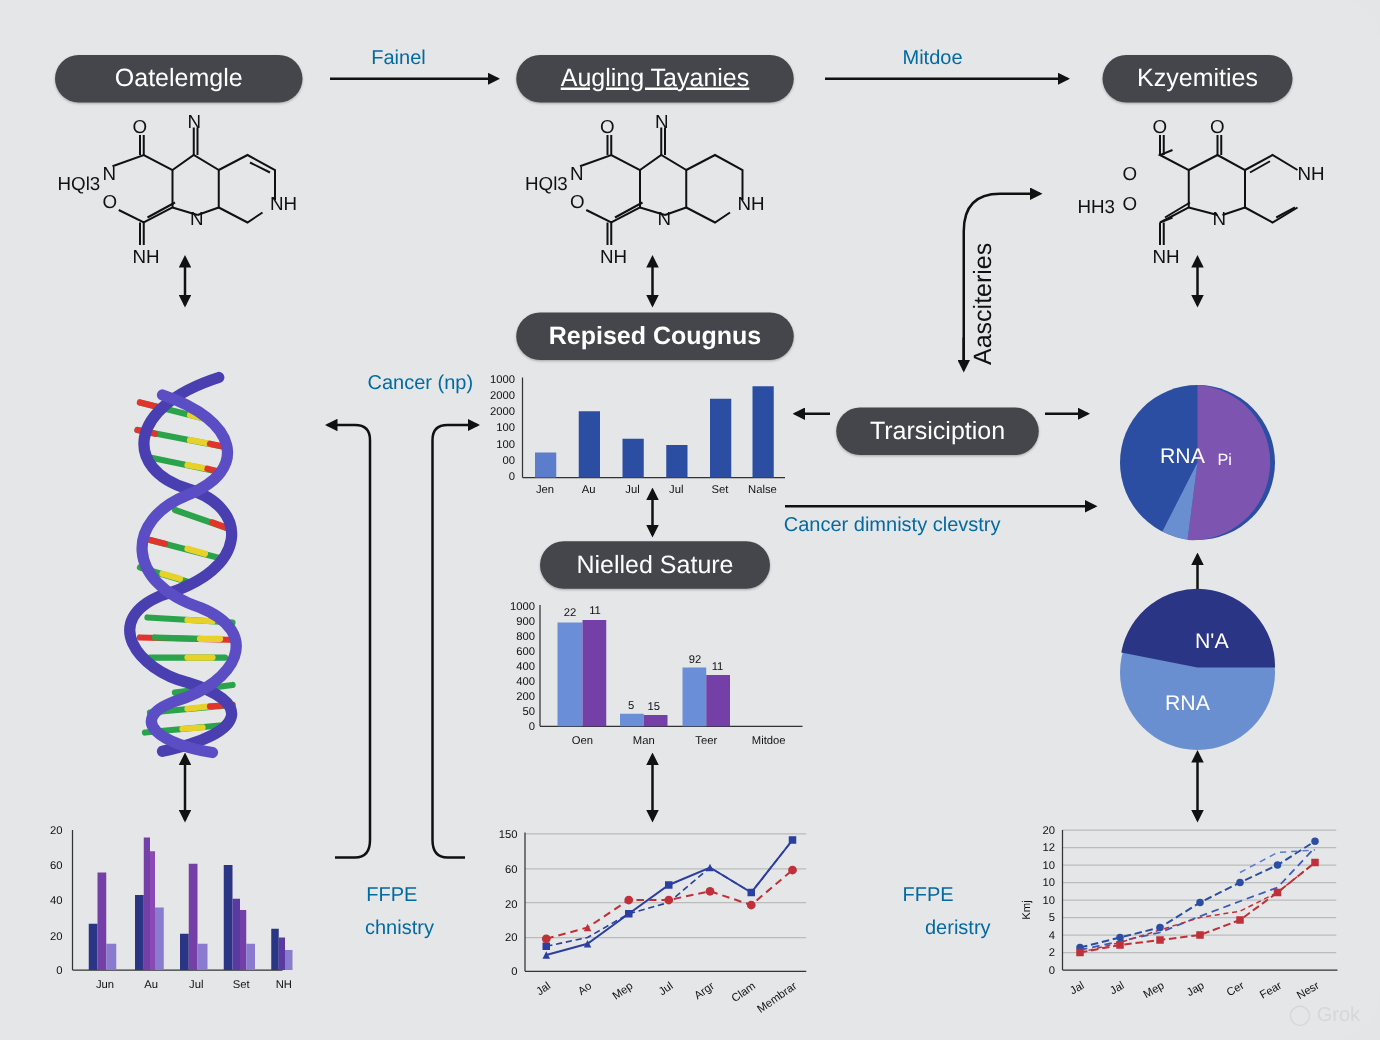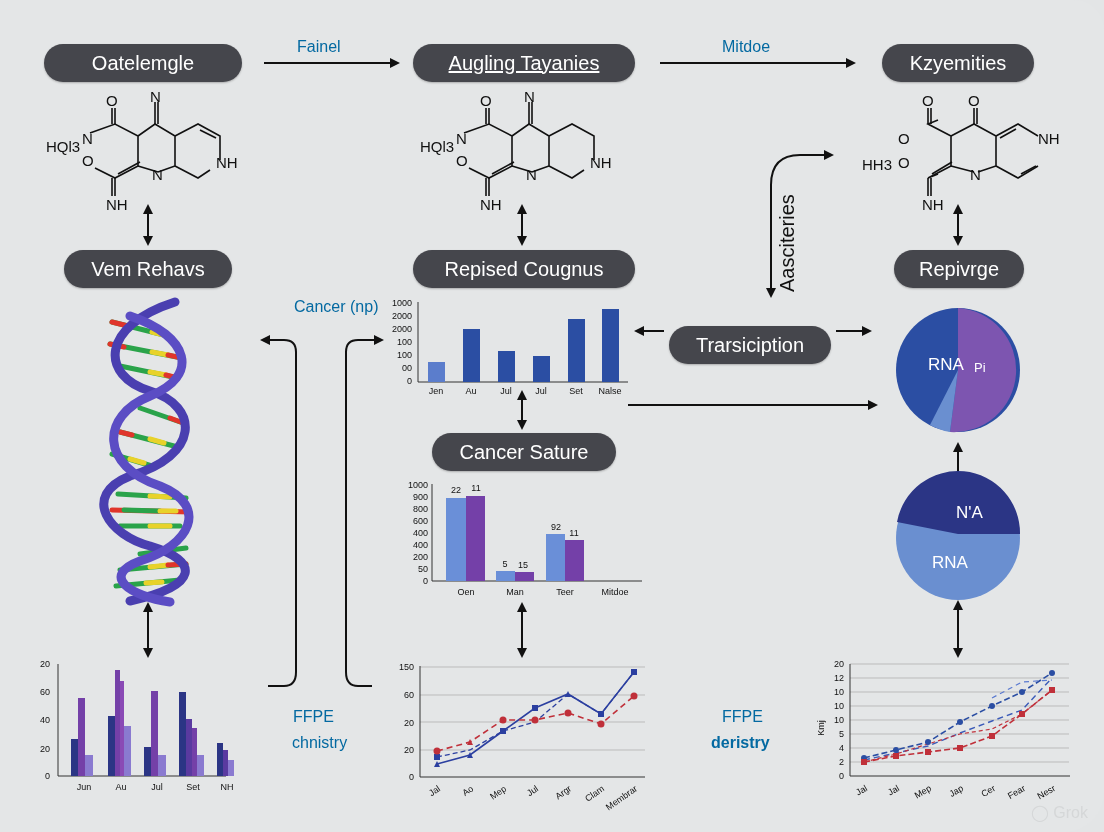--- a/index.html
+++ b/index.html
@@ -123,42 +123,37 @@
     <text x="66" y="18">O</text>
     <text x="112" y="18">O</text>
     <text x="6" y="82">HH3</text>
     <text x="42" y="56">O</text>
     <text x="42" y="80">O</text>
     <text x="182" y="56">NH</text>
     <text x="114" y="92">N</text>
     <text x="66" y="122">NH</text>
   </svg>
 
-  <div class="pill" style="left:64px;top:250px;width:168px;">
-      <span>Vem Rehavs</span>
-    </div>
-  <div class="pill" style="left:413px;top:250px;width:222px;">
+  <div class="pill" style="left:413px;top:250px;width:222px;font-weight:bold;">
       <span>Repised Cougnus</span>
-    </div>
-  <div class="pill" style="left:894px;top:250px;width:130px;">
-      <span>Repivrge</span>
     </div>
   <div class="pill" style="left:669px;top:326px;width:162px;">
       <span>Trarsiciption</span>
     </div>
   <div class="pill" style="left:432px;top:433px;width:184px;">
-      <span>Cancer Sature</span>
+      <span>Nielled Sature</span>
     </div>
 
   <div class="vt" style="left:776px;top:292px;">Aasciteries</div>
   <div class="label" style="left:262px;top:298px;margin-left:32px;">Cancer (np)</div>
+  <div class="label" style="left:627px;top:412px;">Cancer dimnisty clevstry</div>
   <div class="label" style="left:293px;top:708px;"><span>FFPE</span></div>
   <div class="label" style="left:292px;top:734px;">chnistry</div>
   <div class="label" style="left:722px;top:708px;">FFPE</div>
-  <div class="label" style="left:711px;top:734px;font-weight:bold;">deristry</div>
+  <div class="label" style="left:740px;top:734px;">deristry</div>
 
   <svg width="120" height="310" style="left:90px;top:296px;">
     <g stroke-width="5" stroke-linecap="round">
       <g>
         <line x1="22" y1="26" x2="78" y2="40" stroke="#2aa34a"></line>
           <line x1="22" y1="26" x2="38" y2="30" stroke="#e0352b"></line>
           <line x1="62" y1="36" x2="78" y2="40" stroke="#e8d22a"></line>
         <line x1="20" y1="48" x2="92" y2="62" stroke="#2aa34a"></line>
           <line x1="20" y1="48" x2="34" y2="51" stroke="#e0352b"></line>
           <line x1="62" y1="56" x2="78" y2="59" stroke="#e8d22a"></line>

